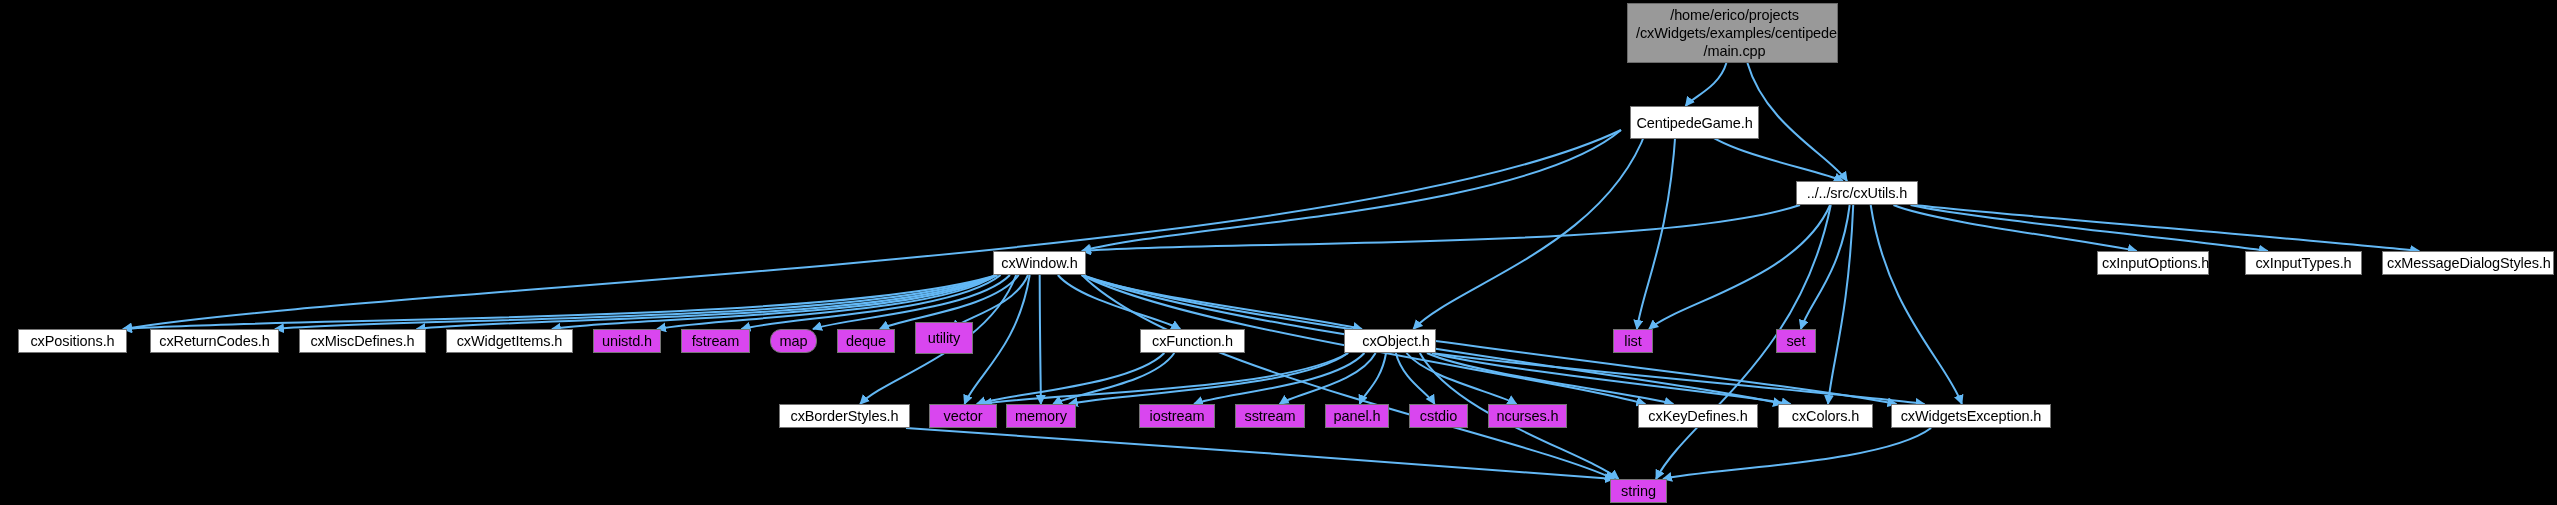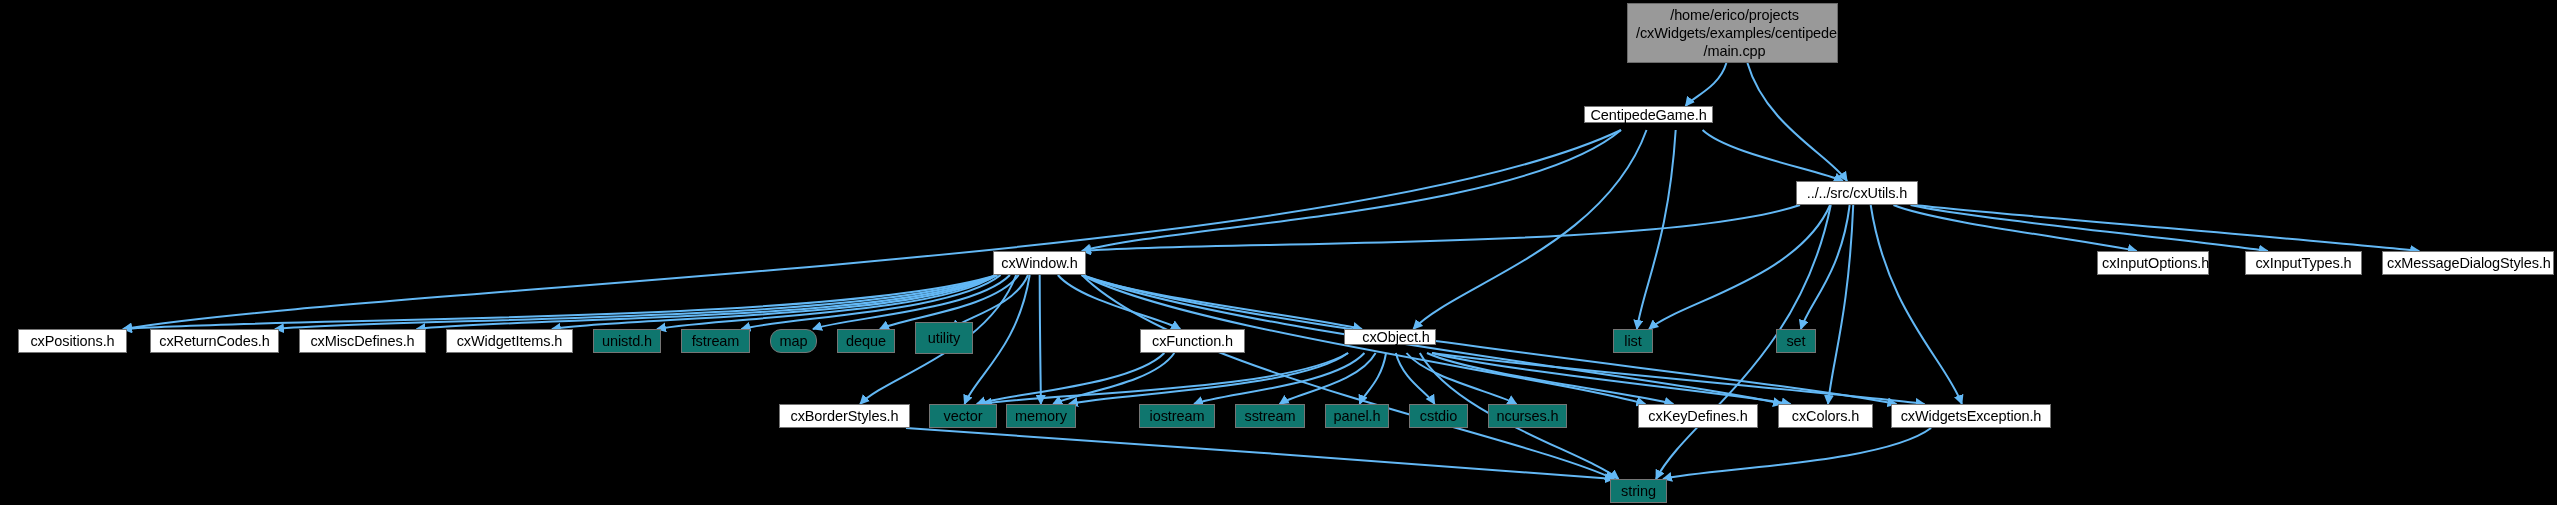--- a/index.html
+++ b/index.html
@@ -31,21 +31,21 @@
     justify-content: center;
     text-align: center;
     font-size: 14.5px;
     line-height: 18px;
     color: #000000;
     letter-spacing: -0.1px;
     white-space: pre-line;
     padding: 0 4px;
   }
   .node-box.fill-white { background: #ffffff; }
-  .node-box.fill-grey  { background: #0f766e; }
+  .node-box.fill-grey  { background: #d946ef; }
   .node-box.fill-root  { background: #999999; border-color: #6b6b6b; }
   .node-label {
     display: block;
     width: 100%;
   }
 </style>
 </head>
 <body>
 
 <div id="graph-root">
@@ -104,37 +104,37 @@
         <path d="M 1348 353 C 1282.3 392, 1048.7 392.78, 983 404" fill="none" stroke="#63b8f5" stroke-width="2" marker-end="url(#arrow)"></path>
         <path d="M 1348.12 353 C 1297.864 389.426, 1119.176 392.78, 1068.92 404" fill="none" stroke="#63b8f5" stroke-width="2" marker-end="url(#arrow)"></path>
         <path d="M 906 428 C 1033.44 437.05, 1486.56 467.78, 1614 479" fill="none" stroke="#63b8f5" stroke-width="2" marker-end="url(#arrow)"></path>
         <path d="M 1931.1 428 C 1882.8419999999999 464.093, 1711.258 467.78, 1663 479" fill="none" stroke="#63b8f5" stroke-width="2" marker-end="url(#arrow)"></path>
       </g>
   </svg>
   <div id="nodes-layer">
       <div class="node-box fill-root" style="left: 1627px; top: 3px; width: 211px; height: 60px; padding-left: 8px;"><span class="node-label">/home/erico/projects
 /cxWidgets/examples/centipede
 /main.cpp</span></div>
-      <div class="node-box fill-white" style="left: 1584px; top: 106px; width: 129px; height: 17px;"><span class="node-label">CentipedeGame.h</span></div>
+      <div class="node-box fill-white" style="left: 1630px; top: 106px; width: 129px; height: 33px;"><span class="node-label">CentipedeGame.h</span></div>
       <div class="node-box fill-white" style="left: 1796px; top: 181px; width: 122px; height: 24px;"><span class="node-label">../../src/cxUtils.h</span></div>
       <div class="node-box fill-white" style="left: 993px; top: 251px; width: 93px; height: 24px;"><span class="node-label">cxWindow.h</span></div>
       <div class="node-box fill-white" style="left: 2097px; top: 251px; width: 112px; height: 24px;"><span class="node-label">cxInputOptions.h</span></div>
       <div class="node-box fill-white" style="left: 2245px; top: 251px; width: 117px; height: 24px;"><span class="node-label">cxInputTypes.h</span></div>
       <div class="node-box fill-white" style="left: 2382px; top: 251px; width: 172px; height: 24px;"><span class="node-label">cxMessageDialogStyles.h</span></div>
       <div class="node-box fill-white" style="left: 18px; top: 329px; width: 109px; height: 24px;"><span class="node-label">cxPositions.h</span></div>
       <div class="node-box fill-white" style="left: 150px; top: 329px; width: 129px; height: 24px;"><span class="node-label">cxReturnCodes.h</span></div>
       <div class="node-box fill-white" style="left: 299px; top: 329px; width: 127px; height: 24px;"><span class="node-label">cxMiscDefines.h</span></div>
       <div class="node-box fill-white" style="left: 446px; top: 329px; width: 127px; height: 24px;"><span class="node-label">cxWidgetItems.h</span></div>
       <div class="node-box fill-grey" style="left: 593px; top: 329px; width: 68px; height: 24px;"><span class="node-label">unistd.h</span></div>
       <div class="node-box fill-grey" style="left: 681px; top: 329px; width: 69px; height: 24px;"><span class="node-label">fstream</span></div>
       <div class="node-box fill-grey" style="left: 770px; top: 329px; width: 47px; height: 24px; border-radius: 11px;"><span class="node-label">map</span></div>
       <div class="node-box fill-grey" style="left: 837px; top: 329px; width: 58px; height: 24px;"><span class="node-label">deque</span></div>
       <div class="node-box fill-grey" style="left: 915px; top: 322px; width: 58px; height: 32px;"><span class="node-label">utility</span></div>
       <div class="node-box fill-white" style="left: 1140px; top: 329px; width: 105px; height: 24px;"><span class="node-label">cxFunction.h</span></div>
-      <div class="node-box fill-white" style="left: 1344px; top: 329px; width: 92px; height: 16px; padding-left: 16px;"><span class="node-label">cxObject.h</span></div>
+      <div class="node-box fill-white" style="left: 1344px; top: 329px; width: 92px; height: 24px; padding-left: 16px;"><span class="node-label">cxObject.h</span></div>
       <div class="node-box fill-grey" style="left: 1613px; top: 329px; width: 40px; height: 24px;"><span class="node-label">list</span></div>
       <div class="node-box fill-grey" style="left: 1776px; top: 329px; width: 40px; height: 24px;"><span class="node-label">set</span></div>
       <div class="node-box fill-white" style="left: 779px; top: 404px; width: 131px; height: 24px;"><span class="node-label">cxBorderStyles.h</span></div>
       <div class="node-box fill-grey" style="left: 929px; top: 404px; width: 68px; height: 24px;"><span class="node-label">vector</span></div>
       <div class="node-box fill-grey" style="left: 1006px; top: 404px; width: 70px; height: 24px;"><span class="node-label">memory</span></div>
       <div class="node-box fill-grey" style="left: 1139px; top: 404px; width: 76px; height: 24px; justify-content: center;"><span class="node-label">iostream</span></div>
       <div class="node-box fill-grey" style="left: 1235px; top: 404px; width: 70px; height: 24px;"><span class="node-label">sstream</span></div>
       <div class="node-box fill-grey" style="left: 1325px; top: 404px; width: 64px; height: 24px;"><span class="node-label">panel.h</span></div>
       <div class="node-box fill-grey" style="left: 1409px; top: 404px; width: 59px; height: 24px;"><span class="node-label">cstdio</span></div>
       <div class="node-box fill-grey" style="left: 1488px; top: 404px; width: 79px; height: 24px;"><span class="node-label">ncurses.h</span></div>

